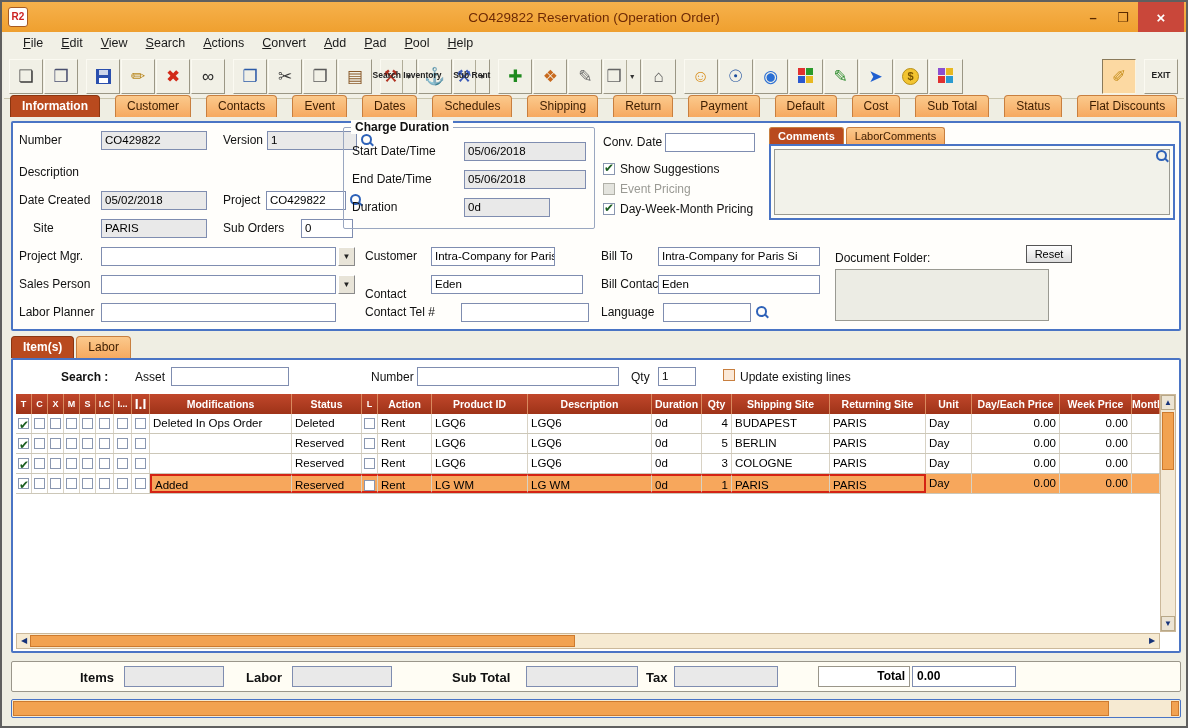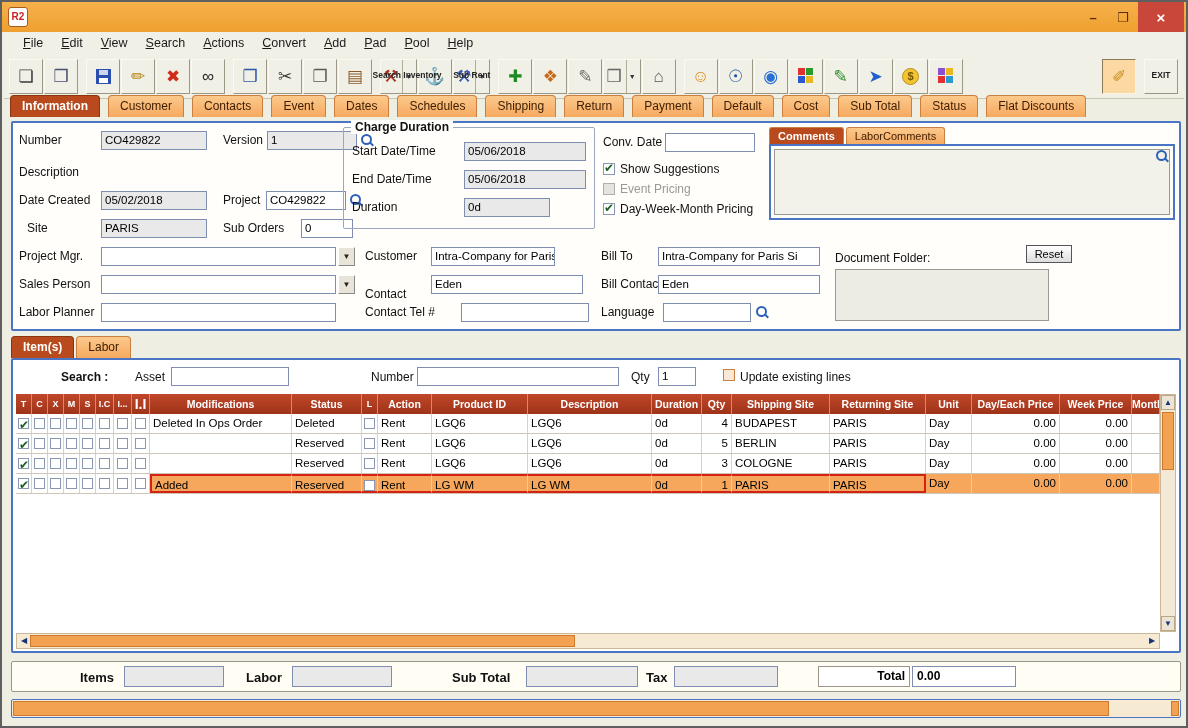--- a/index.html
+++ b/index.html
@@ -39,21 +39,21 @@
   .ic-floppy::after{content:"";position:absolute;left:3px;bottom:1px;width:9px;height:5px;background:#fff;}
   .ic-cubes,.ic-cubes2{display:inline-block;width:16px;height:16px;position:relative;}
   .ic-cubes::before{content:"";position:absolute;left:0;top:0;width:7px;height:7px;background:#e03030;
     box-shadow:8px 0 0 #2a9a2a,0 8px 0 #2a58d0,8px 8px 0 #e8b820;}
   .ic-cubes2::before{content:"";position:absolute;left:0;top:0;width:7px;height:7px;background:#8a4fd0;
     box-shadow:8px 0 0 #e8b820,0 8px 0 #e03030,8px 8px 0 #2a9ad0;}
   .ic-coin{display:inline-block;width:15px;height:15px;border-radius:50%;background:#f2c431;border:1px solid #b8901a;position:relative;}
   .ic-coin::after{content:"$";position:absolute;left:0;right:0;top:0;text-align:center;font:bold 11px/14px "Liberation Sans",sans-serif;color:#7a5500;}
 
   
-  .tabstrip{position:absolute;top:97px;left:2px;right:2px;height:18px;display:flex;gap:8px;padding-left:6px;align-items:flex-end;}
+  .tabstrip{position:absolute;top:97px;left:2px;right:2px;height:18px;display:flex;gap:15px;padding-left:6px;align-items:flex-end;}
   .tab{height:21px;line-height:21px;padding:0 11px;font-size:12px;color:#3c1d00;background:linear-gradient(#fbc98c,var(--tab,#f6a960));
     border:1px solid #c87f3f;border-bottom:none;border-radius:4px 4px 0 0;white-space:nowrap;}
   .tab.selected{background:var(--tab-selected,#b94a1e);color:#fff;font-weight:bold;border-color:#8a3510;}
   .subtabstrip{position:absolute;top:335px;left:9px;height:21px;display:flex;gap:2px;align-items:flex-end;}
 
   
   .panel{position:absolute;box-sizing:border-box;border:2px solid var(--panel-border,#4a74c4);background:#fffefb;border-radius:2px;}
   .info-panel{top:119px;left:9px;width:1170px;height:210px;}
   .items-panel{top:356px;left:9px;width:1170px;height:295px;background:#fff;}
   .summary-panel{top:659px;left:9px;width:1170px;height:31px;border:1px solid #9a968a;background:#fffdf4;}
@@ -117,20 +117,21 @@
 
   .strip-thumb{position:absolute;top:1px;height:15px;background:var(--scroll-thumb,#f2a250);border:1px solid #cd7a2e;box-sizing:border-box;}
 </style>
 </head>
 <body>
 
 <div class="window">
 
   <div class="titlebar">
     <div class="app-badge">R2</div>
+    <div class="title-text">CO429822 Reservation (Operation Order)</div>
     <div class="win-controls">
       <div class="win-btn btn-min"></div>
       <div class="win-btn btn-max"></div>
       <div class="win-btn btn-close"></div>
     </div>
   </div>
 
   <div class="menubar">
       <span class="menu-item">File</span>
       <span class="menu-item">Edit</span>
@@ -268,21 +269,21 @@
     <span class="mag abs" style="left:347px;top:10px"></span>
 
     <span class="lbl" style="left:6px;top:42px">Description</span>
 
     <span class="lbl" style="left:6px;top:70px">Date Created</span>
     <div class="field ro" style="left:88px;top:68px;width:106px">05/02/2018</div>
     <span class="lbl" style="left:210px;top:70px">Project</span>
     <div class="field" style="left:253px;top:68px;width:80px">CO429822</div>
     <span class="mag abs" style="left:336px;top:70px"></span>
 
-    <span class="lbl" style="left:14px;top:98px">Site</span>
+    <span class="lbl" style="left:20px;top:98px">Site</span>
     <div class="field ro" style="left:88px;top:96px;width:106px">PARIS</div>
     <span class="lbl" style="left:210px;top:98px">Sub Orders</span>
     <div class="field" style="left:288px;top:96px;width:52px">0</div>
 
     <span class="lbl" style="left:6px;top:126px">Project Mgr.</span>
     <div class="field" style="left:88px;top:124px;width:235px"></div>
     <span class="ddbtn" style="left:325px;top:124px">▼</span>
 
     <span class="lbl" style="left:6px;top:154px">Sales Person</span>
     <div class="field" style="left:88px;top:152px;width:235px"></div>

